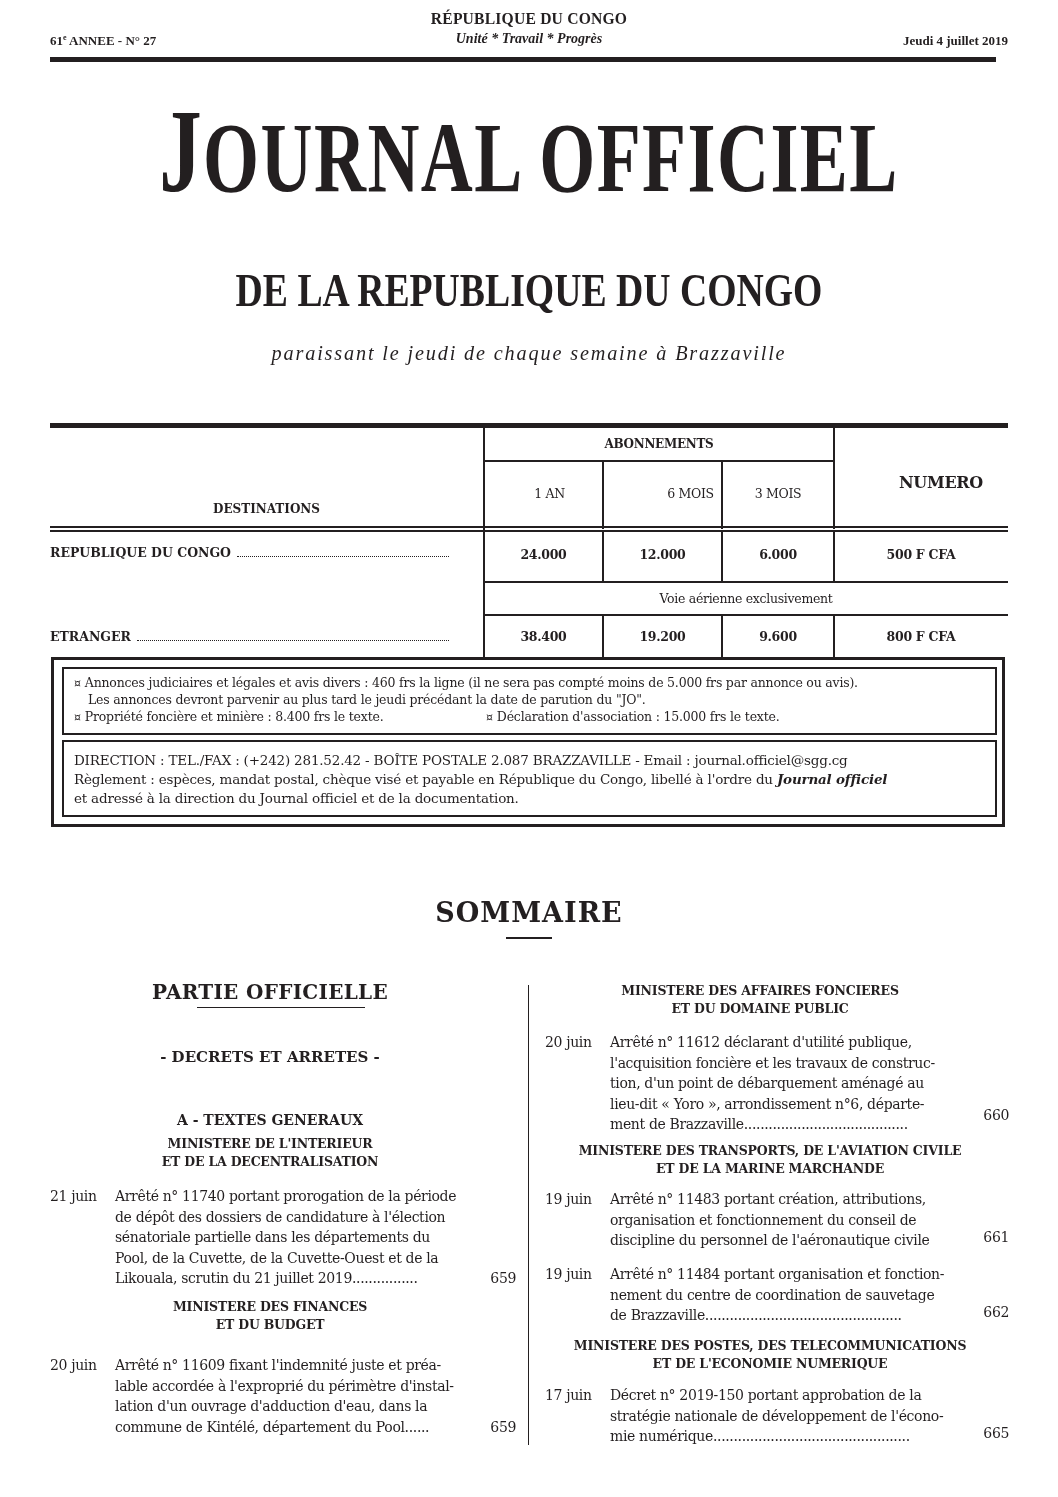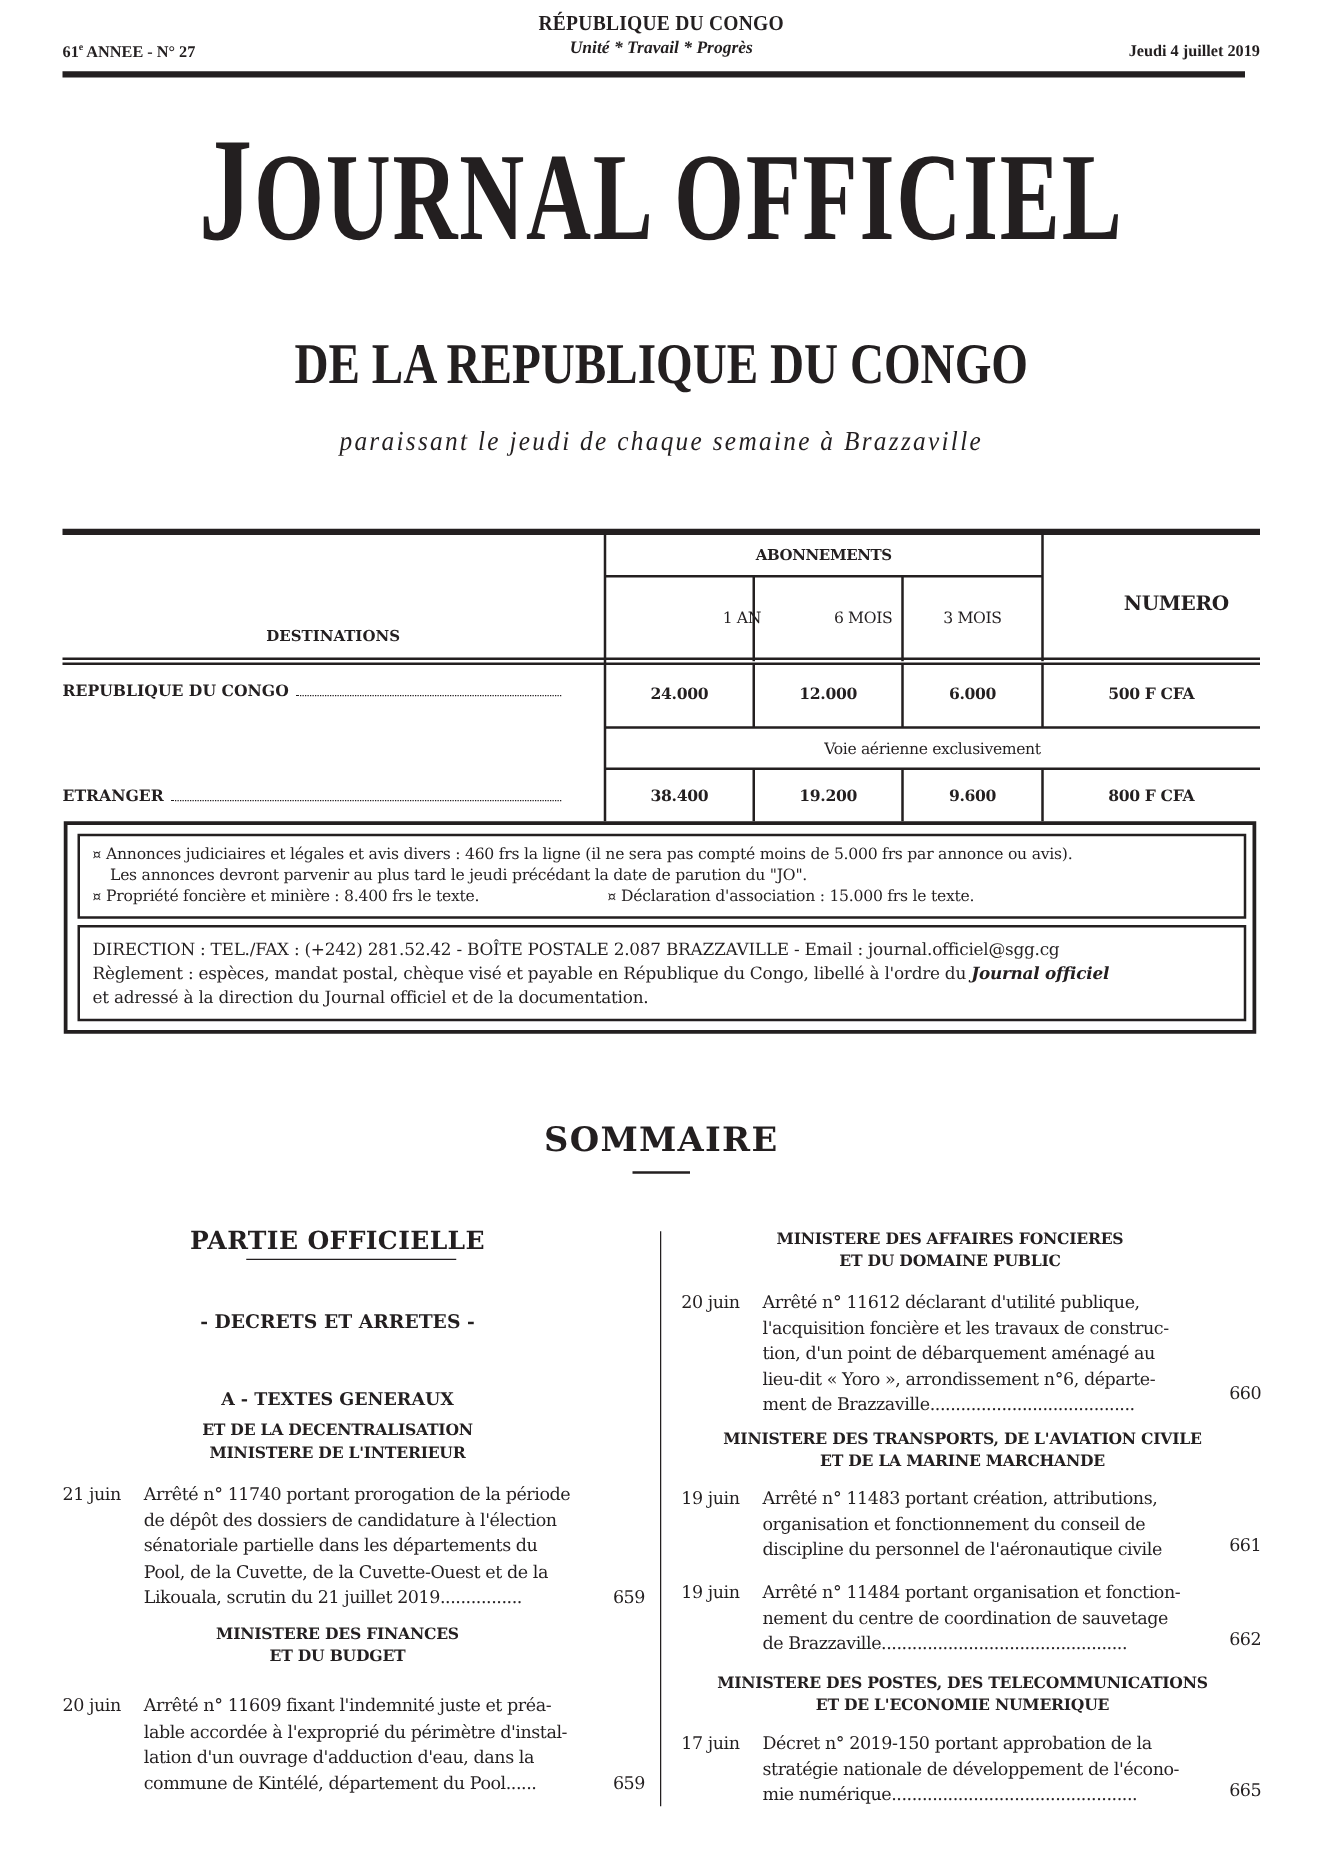--- a/index.html
+++ b/index.html
@@ -85,21 +85,21 @@
   <div class="abs vline" style="left:833px; top:615px; height:42px;"></div>
 
   <div class="abs hline" style="left:484px; top:460px; width:350px;"></div>
   <div class="abs hline" style="left:50px; top:526px; width:958px;"></div>
   <div class="abs hline" style="left:50px; top:530px; width:958px;"></div>
   <div class="abs hline" style="left:484px; top:581px; width:524px;"></div>
   <div class="abs hline" style="left:484px; top:614px; width:524px;"></div>
 
   <div class="abs dest-label" style="left:50px; width:433px; top:469px; text-align:center;margin-top:33px;">DESTINATIONS</div>
   <div class="abs tcell" style="left:484px; width:350px; top:437px; font-size:12px;">ABONNEMENTS</div>
-  <div class="abs tcell tcell-light" style="left:484px; width:131px; top:486px;padding-left:44px;">1 AN</div>
+  <div class="abs tcell tcell-light" style="left:484px; width:131px; top:486px;">1 AN</div>
   <div class="abs tcell tcell-light" style="left:631px; width:119px; top:486px;">6 MOIS</div>
   <div class="abs tcell tcell-light" style="left:722px; width:112px; top:486px;">3 MOIS</div>
   <div class="abs tcell" style="left:854px; width:174px; top:473px; font-size:16px;">NUMERO</div>
 
   <div class="abs row-label" style="left:50px; top:545px;"><span>REPUBLIQUE DU CONGO</span><span class="dots" style="width:212px;"></span></div>
   <div class="abs tcell" style="left:484px; width:119px; top:547px;">24.000</div>
   <div class="abs tcell" style="left:603px; width:119px; top:547px;">12.000</div>
   <div class="abs tcell" style="left:722px; width:112px; top:547px;">6.000</div>
   <div class="abs tcell" style="left:834px; width:174px; top:547px;">500 F CFA</div>
 
@@ -128,22 +128,22 @@
 <div class="abs top-center sommaire">SOMMAIRE</div>
 <div class="abs sommaire-rule"></div>
 <div class="abs col-divider"></div>
 
 <div class="abs sec-head partie">PARTIE OFFICIELLE</div>
 <div class="abs partie-rule"></div>
 <div class="abs sec-head decrets">- DECRETS ET ARRETES -</div>
 <div class="abs sec-head textes">A - TEXTES GENERAUX</div>
 
 <div class="abs sec-head ministry" style="left:60px; width:420px; top:1135px;">
+  <div>MINISTERE DE L'INTERIEUR</div>
   <div>ET DE LA DECENTRALISATION</div>
-  <div>MINISTERE DE L'INTERIEUR</div>
 </div>
 <div class="abs entry" style="left:50px; width:466px; top:1186px; height:110px;">
   <span class="edate">21 juin</span>
   <div class="etext">
     <div>Arrêté n° 11740 portant prorogation de la période</div>
     <div>de dépôt des dossiers de candidature à l'élection</div>
     <div>sénatoriale partielle dans les départements du</div>
     <div>Pool, de la Cuvette, de la Cuvette-Ouest et de la</div>
     <div>Likouala, scrutin du 21 juillet 2019................</div>
   </div>

